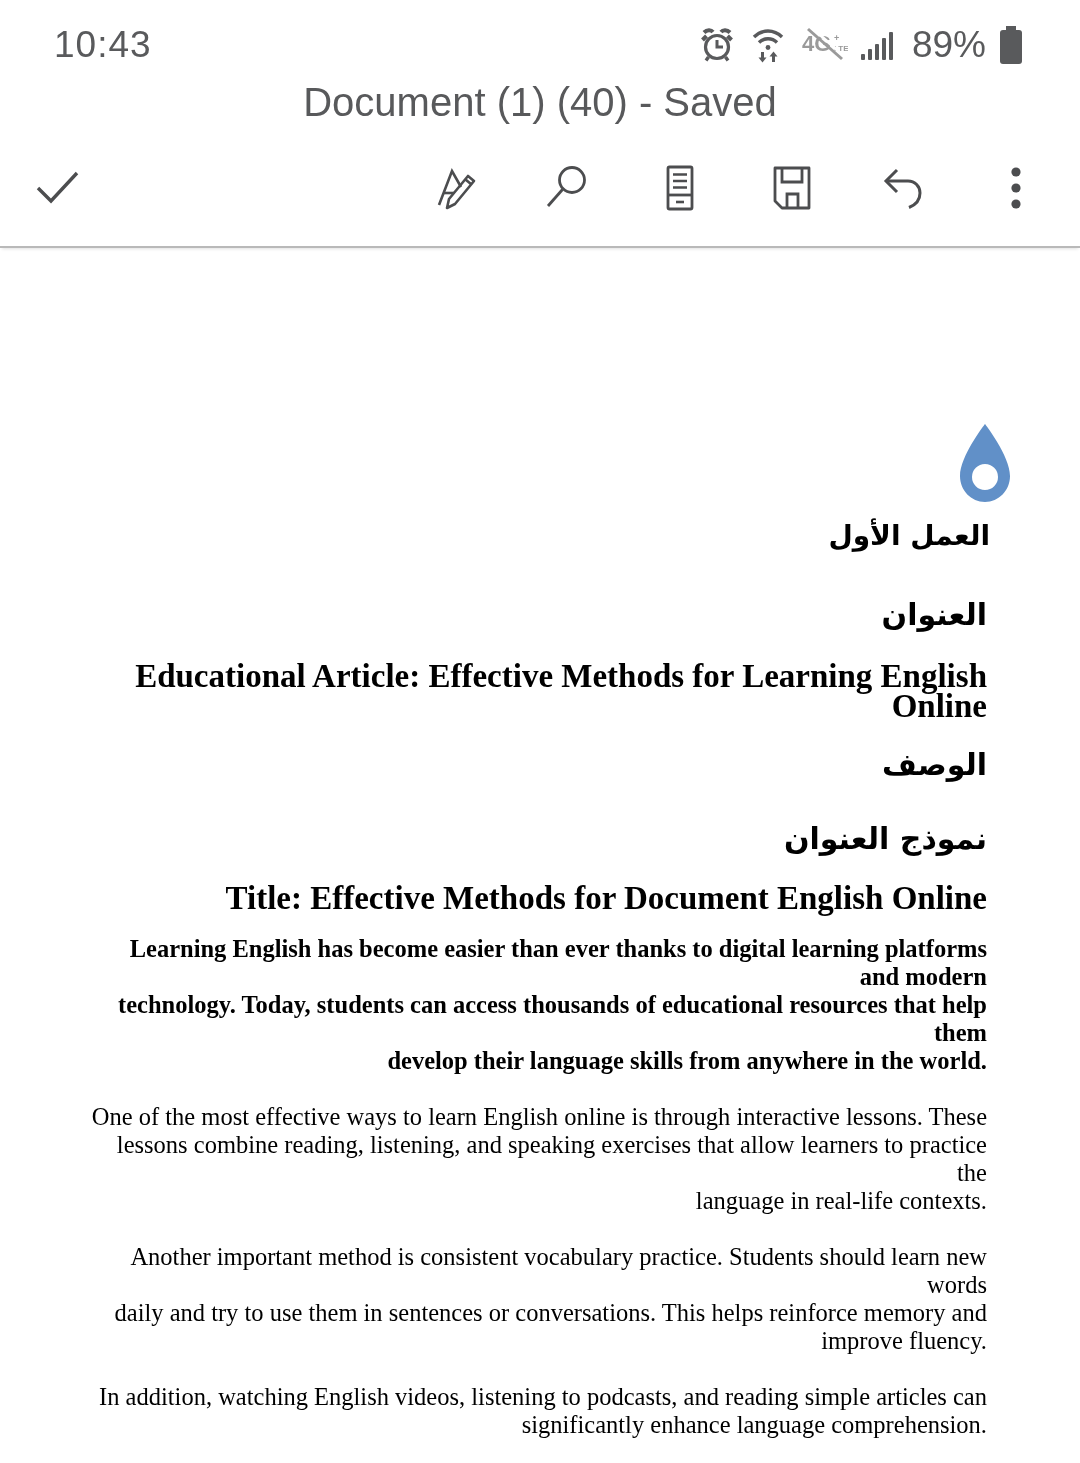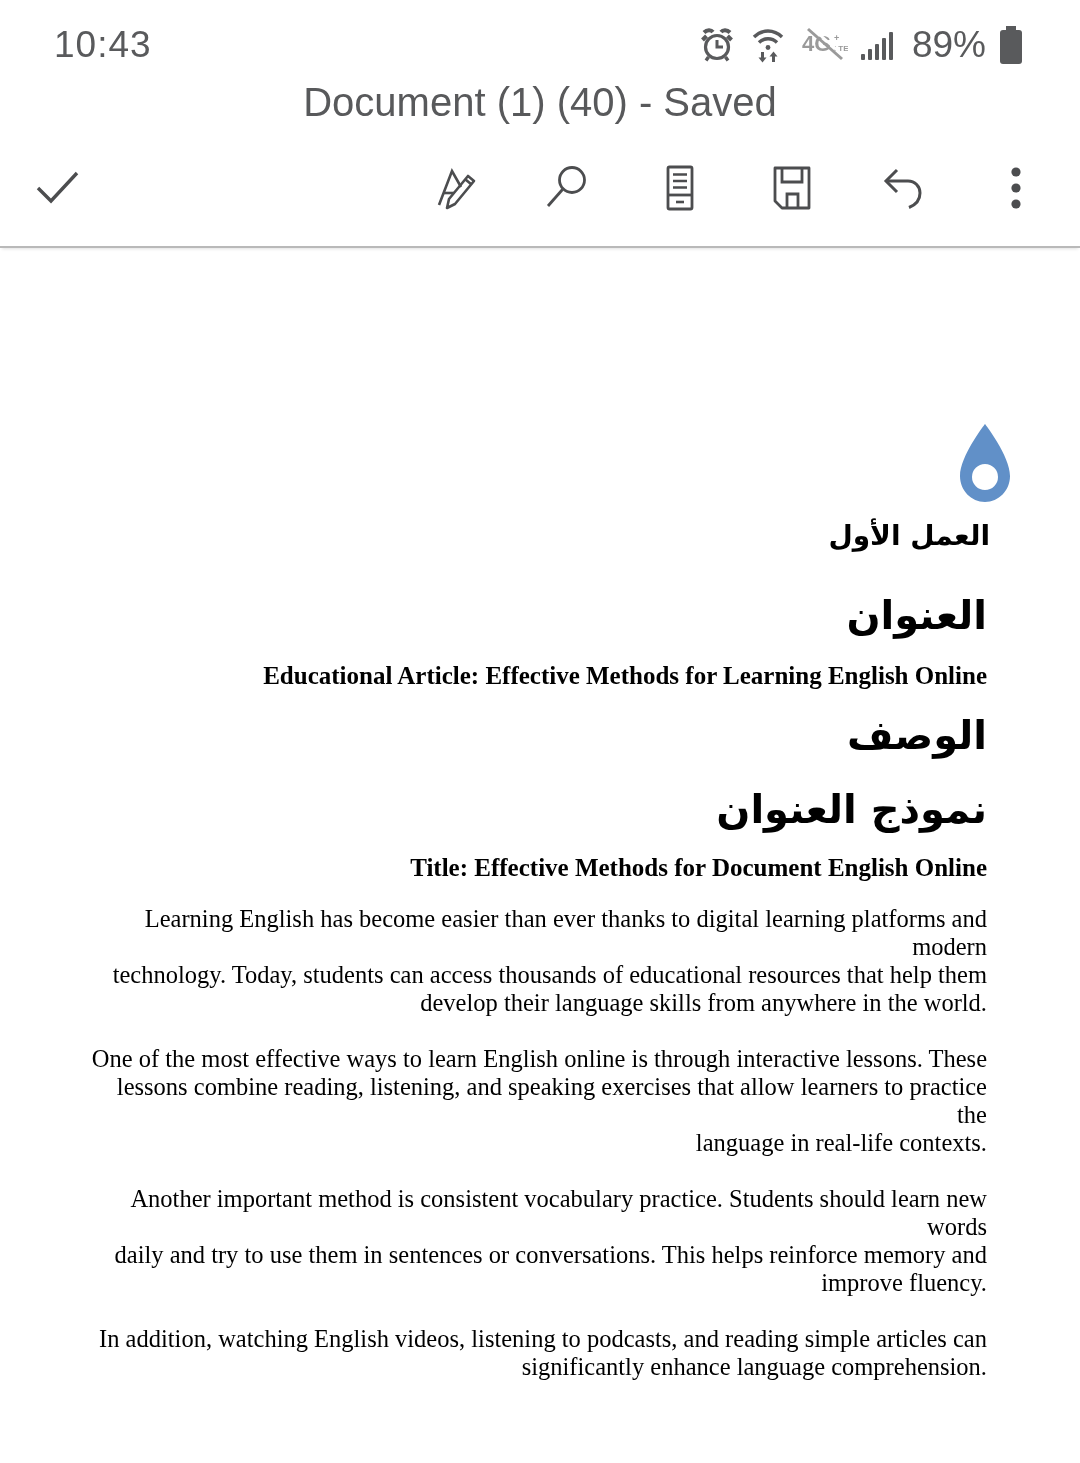--- a/index.html
+++ b/index.html
@@ -44,41 +44,41 @@
 
   .logo-wrap { display:flex; justify-content:flex-end; padding-right:70px; margin-top:176px; }
 
   .h1-ar {
     font-family:"DejaVu Sans", sans-serif; font-weight:bold;
     font-size:28px; line-height:54px; color:#000;
     text-align:right; direction:rtl; padding:0 90px 0 86px; margin-top:3px;
   }
   .h2-ar {
     font-family:"DejaVu Sans", sans-serif; font-weight:bold;
-    font-size:40px; line-height:44px; color:#000;
+    font-size:30px; line-height:44px; color:#000;
     text-align:right; direction:rtl; padding:0 93px 0 86px;
   }
   .bold-line {
     font-family:"Liberation Serif", serif; font-weight:bold;
-    font-size:25px; line-height:30px; color:#000;
+    font-size:33px; line-height:30px; color:#000;
     text-align:right; padding:0 93px 0 86px;
   }
   .para {
     font-family:"Liberation Serif", serif;
     font-size:24.5px; line-height:28px; color:#000;
     text-align:right; white-space:pre-line; padding:0 93px 0 86px;
   }
 
   .mt-anwan   { margin-top:30px; }
   .mt-edu     { margin-top:24px; }
   .mt-wasf    { margin-top:22px; }
   .mt-desc    { margin-top:20px; }
   .mt-sample  { margin-top:30px; }
   .mt-title2  { margin-top:22px; }
-  .mt-p1 { margin-top:22px; }
+  .mt-p1 { margin-top:22px;font-weight:bold; }
   .mt-p  { margin-top:28px; }
 </style>
 </head>
 <body>
 
 <div class="screen">
 
   <div class="status-bar">
     <span class="status-time">10:43</span>
     <span class="status-right">

